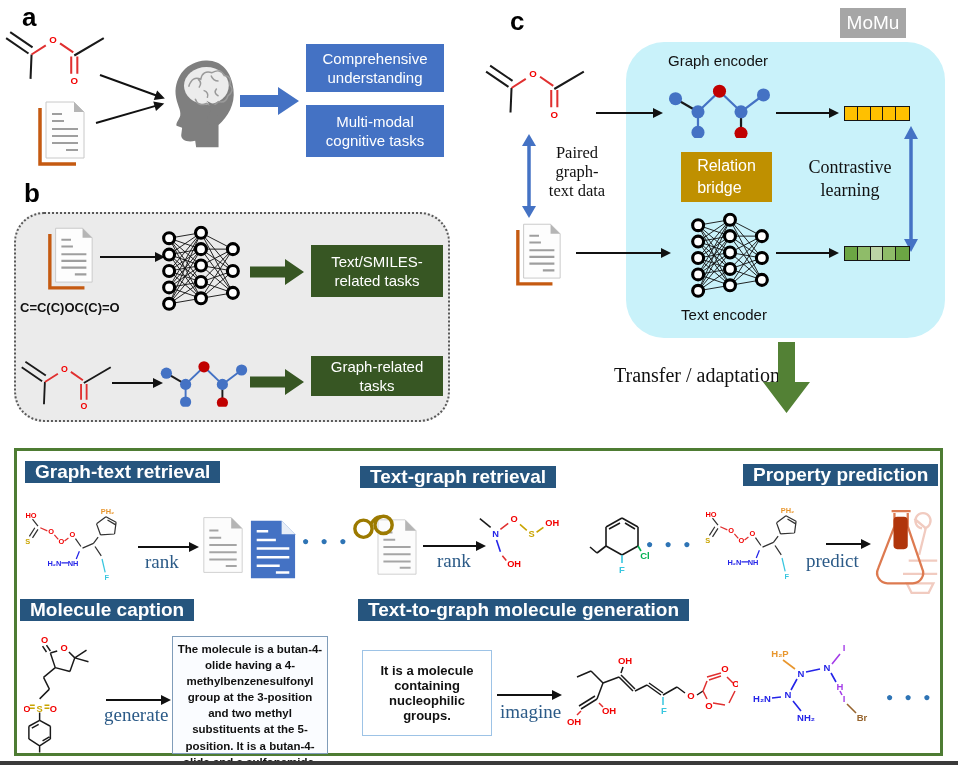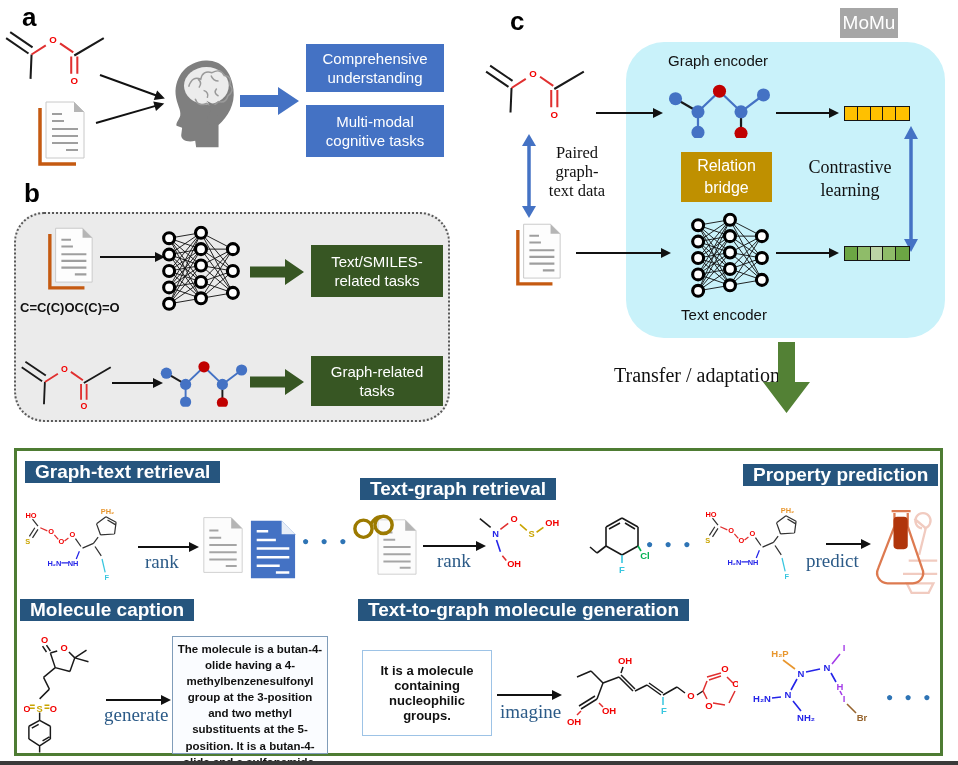--- a/index.html
+++ b/index.html
@@ -3,21 +3,21 @@
 <meta charset="utf-8">
 <style>
   body{margin:0;background:#fff}
   .fig{position:relative;width:958px;height:765px;background:#fff;font-family:"Liberation Sans",sans-serif;overflow:hidden;color:#111}
   .abs{position:absolute}
   .plabel{font-size:26px;font-weight:bold;color:#000}
   .bluebox{background:#4472C4;color:#fff;font-size:15px;text-align:center;display:flex;align-items:center;justify-content:center;line-height:1.3;padding:2px 6px;box-sizing:border-box}
   .dkgreenbox{background:#375623;color:#fff;font-size:15px;text-align:center;display:flex;align-items:center;justify-content:center;line-height:1.3;padding:2px 6px;box-sizing:border-box}
   .hdr{background:#26557E;color:#fff;font-size:19px;font-weight:600;padding:0 10px;white-space:nowrap}
   .badge{background:#A6A6A6;color:#fff;font-size:19px;display:flex;align-items:center;justify-content:center}
-  .goldbox{background:#BF9000;color:#fff;font-size:16px;text-align:center;display:flex;align-items:center;justify-content:center;line-height:1.35}
+  .goldbox{background:#BF9000;color:#fff;font-size:16px;display:flex;align-items:center;justify-content:center;line-height:1.35}
   .greenlabel{background:#538135;color:#fff;font-size:19px;font-weight:600;display:flex;align-items:center;justify-content:center}
   .serif{font-family:"Liberation Serif",serif}
   .preline{white-space:pre-line}
   .action{font-family:"Liberation Serif",serif;font-size:19px;color:#2B5A87}
   .dots{color:#2E74B5;font-size:12px;font-weight:bold;letter-spacing:4px;white-space:nowrap}
   .tarrow{height:2px;background:#111;transform-origin:0 50%}
   .tarrow::after{content:'';position:absolute;right:-9px;top:-4.5px;width:0;height:0;border-left:10px solid #111;border-top:5px solid transparent;border-bottom:5px solid transparent}
   .bpanel{background:#EBEBEB;border:2px dotted #595959;border-radius:30px;box-sizing:border-box}
   .cyan{background:#C9F2FA;border-radius:38px}
   .outer{border:3px solid #4E7C33;background:#fff;box-sizing:border-box}
@@ -174,24 +174,24 @@
   <svg class="abs" style="left:18px;top:356px" width="102" height="54" viewBox="0 0 110 58">
       <use href="#sym-acetate"></use>
     </svg>
   <div class="abs tarrow" style="left:112px;top:382px;width:42px"></div>
   <svg class="abs" style="left:160px;top:357px" width="88" height="50" viewBox="0 0 110 62">
       <use href="#sym-graphmol"></use>
     </svg>
   <svg class="abs" style="left:250px;top:368px" width="55" height="28">
       <polygon points="0,8.5 35,8.5 35,1 54,14 35,27 35,19.5 0,19.5" fill="#375623"></polygon>
     </svg>
-  <div class="abs dkgreenbox" style="left:311px;top:356px;width:132px;height:50px">Graph-related tasks</div>
+  <div class="abs dkgreenbox" style="left:311px;top:356px;width:132px;height:40px">Graph-related tasks</div>
 
   <div class="abs plabel" style="left:510px;top:6px">c</div>
-  <div class="abs badge" style="left:840px;top:8px;width:58px;height:30px">MoMu</div>
+  <div class="abs badge" style="left:840px;top:8px;width:66px;height:30px">MoMu</div>
   <div class="abs cyan" style="left:626px;top:42px;width:319px;height:296px"></div>
   <div class="abs" style="left:668px;top:52px;width:130px;font-size:15px">Graph encoder</div>
   <svg class="abs" style="left:663px;top:80px" width="113" height="58" viewBox="0 0 110 62">
       <use href="#sym-graphmol"></use>
     </svg>
   <svg class="abs" style="left:482px;top:58px" width="112" height="62" viewBox="0 0 110 58">
       <use href="#sym-acetate"></use>
     </svg>
   <div class="abs tarrow" style="left:596px;top:112px;width:58px"></div>
   <div class="abs tarrow" style="left:776px;top:112px;width:54px"></div>
@@ -250,21 +250,21 @@
   <div class="abs tarrow" style="left:138px;top:546px;width:52px"></div>
   <div class="abs action" style="left:145px;top:551px">rank</div>
   <svg class="abs" style="left:202px;top:511px" width="42" height="68" viewBox="0 0 46 64">
       <use href="#sym-docplain"></use>
     </svg>
   <svg class="abs" style="left:249px;top:517px" width="48" height="65" viewBox="0 0 50 64">
       <use href="#sym-docblue"></use>
     </svg>
   <div class="abs dots" style="left:302px;top:534px">● ● ●</div>
 
-  <div class="abs hdr" style="left:360px;top:478px">Text-graph retrieval</div>
+  <div class="abs hdr" style="left:360px;top:466px">Text-graph retrieval</div>
   <svg class="abs" style="left:376px;top:518px" width="42" height="58" viewBox="0 0 46 64">
       <use href="#sym-docplain"></use>
     </svg>
   <svg class="abs" style="left:352px;top:505px" width="44" height="36" viewBox="0 0 46 36">
     <circle cx="12" cy="24" r="9" fill="none" stroke="#9C7A00" stroke-width="3.6"></circle>
     <circle cx="33" cy="20" r="9" fill="none" stroke="#9C7A00" stroke-width="3.6"></circle>
     <path d="M20,19 Q25,10 31,12" fill="none" stroke="#9C7A00" stroke-width="3.2"></path>
   </svg>
   <div class="abs tarrow" style="left:423px;top:545px;width:54px"></div>
   <div class="abs action" style="left:437px;top:550px">rank</div>

